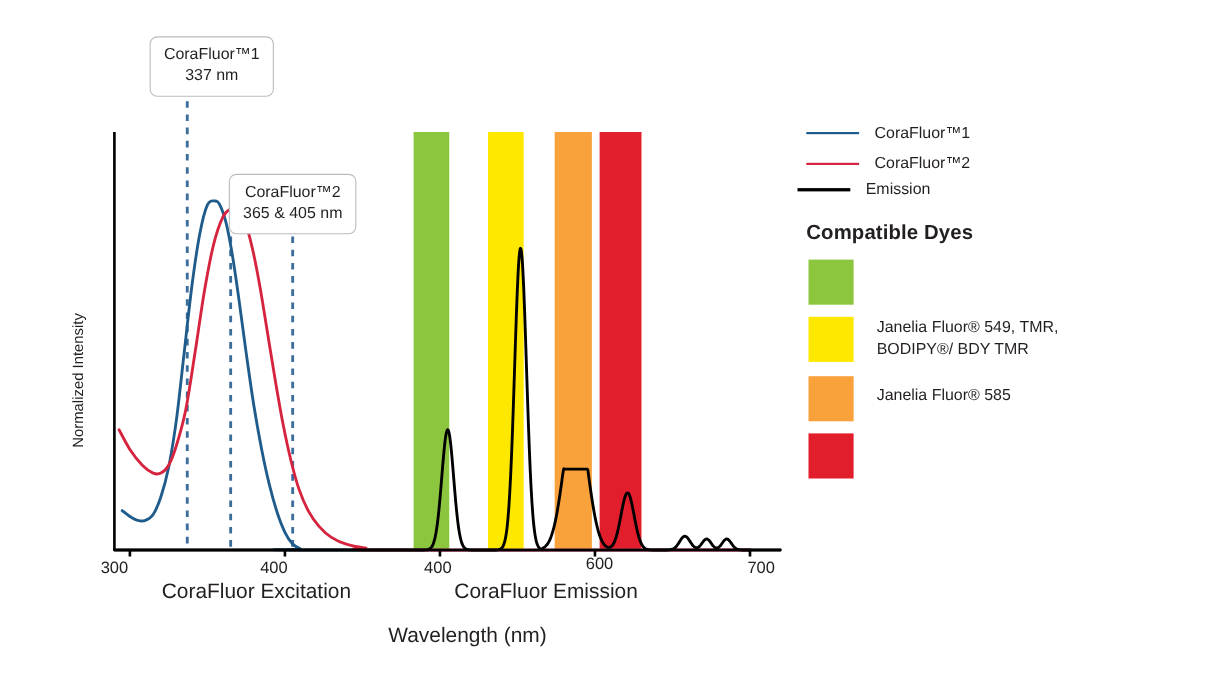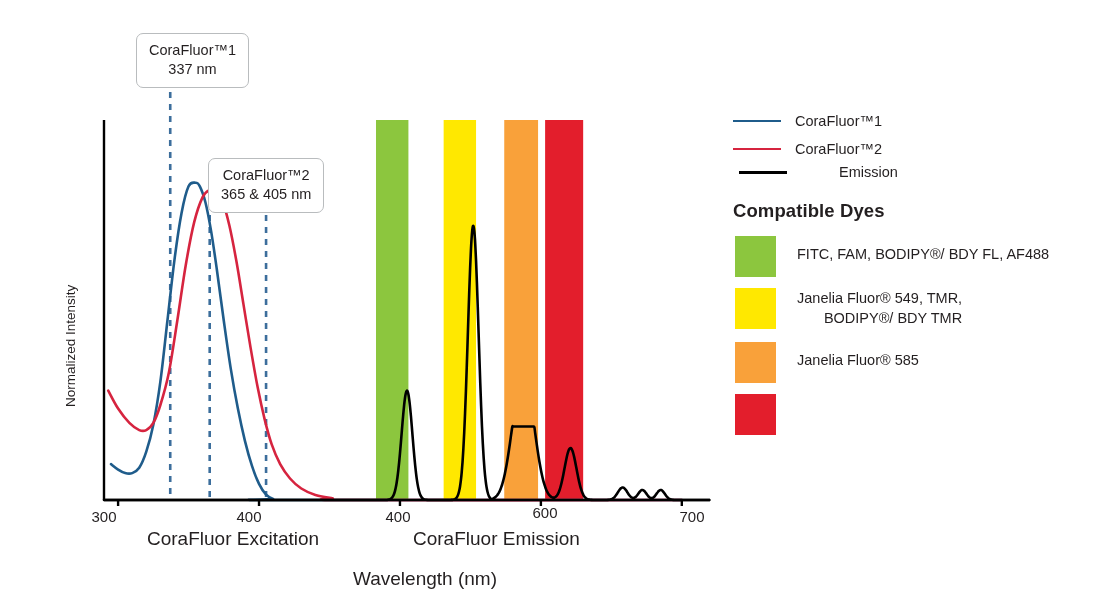--- a/index.html
+++ b/index.html
@@ -47,21 +47,21 @@
 
   .legend-row{position:absolute;display:flex;align-items:center;}
   .legend-line{width:48px;height:0;border-top-width:2.4px;border-top-style:solid;margin-right:14px;}
   .legend-text{font-size:14.5px;color:#231f20;white-space:nowrap;}
 
   .dyes-title{position:absolute;font-size:18.5px;font-weight:700;color:#231f20;letter-spacing:.1px;text-align:center;}
 
   .dye-row{position:absolute;display:flex;align-items:flex-start;}
   .dye-swatch{width:41px;height:41px;flex:0 0 41px;margin-right:21px;}
   .dye-text{font-size:14.5px;line-height:1.35;color:#231f20;padding-top:9px;white-space:pre-line;}
-  .dye-text.two-line{padding-top:1px;text-align:right;}
+  .dye-text.two-line{padding-top:1px;}
 </style>
 </head>
 <body>
 
 <div id="root">
 
   <div class="chart-area">
     <svg id="plot" width="730" height="612" viewBox="0 0 730 612">
         <rect x="375.9953488372093" y="120" width="32.41395348837216" height="380" fill="#8CC63E"></rect>
         <rect x="443.6418604651163" y="120" width="32.4139534883721" height="380" fill="#FFE800"></rect>
@@ -111,30 +111,29 @@
     <div class="legend-row" style="left:8px; top:113px;">
       <span class="legend-line" style="border-top-color:#1F5C8B;"></span>
       <span class="legend-text">CoraFluor™1</span>
     </div>
 
     <div class="legend-row" style="left:8px; top:141px;">
       <span class="legend-line" style="border-top-color:#D6243F;"></span>
       <span class="legend-text">CoraFluor™2</span>
     </div>
 
-    <div class="legend-row" style="left:14px; top:164px;gap:38px;">
+    <div class="legend-row" style="left:0; top:164px;">
       <span class="legend-line" style="border-top-color:#000000; border-top-width:3px;"></span>
       <span class="legend-text">Emission</span>
     </div>
 
     <div class="dyes-title" style="left:8px; top:200px;">Compatible Dyes</div>
 
     <div class="dye-row" style="left:10px; top:236px;">
       <span class="dye-swatch" style="background:#8CC63E;"></span>
-      <span class="dye-text">FITC, FAM, BODIPY®/ BDY FL, AF488</span>
     </div>
 
     <div class="dye-row" style="left:10px; top:288px;">
       <span class="dye-swatch" style="background:#FFE800;"></span>
       <span class="dye-text two-line">Janelia Fluor® 549, TMR,
 BODIPY®/ BDY TMR</span>
     </div>
 
     <div class="dye-row" style="left:10px; top:342px;">
       <span class="dye-swatch" style="background:#F9A13A;"></span>

